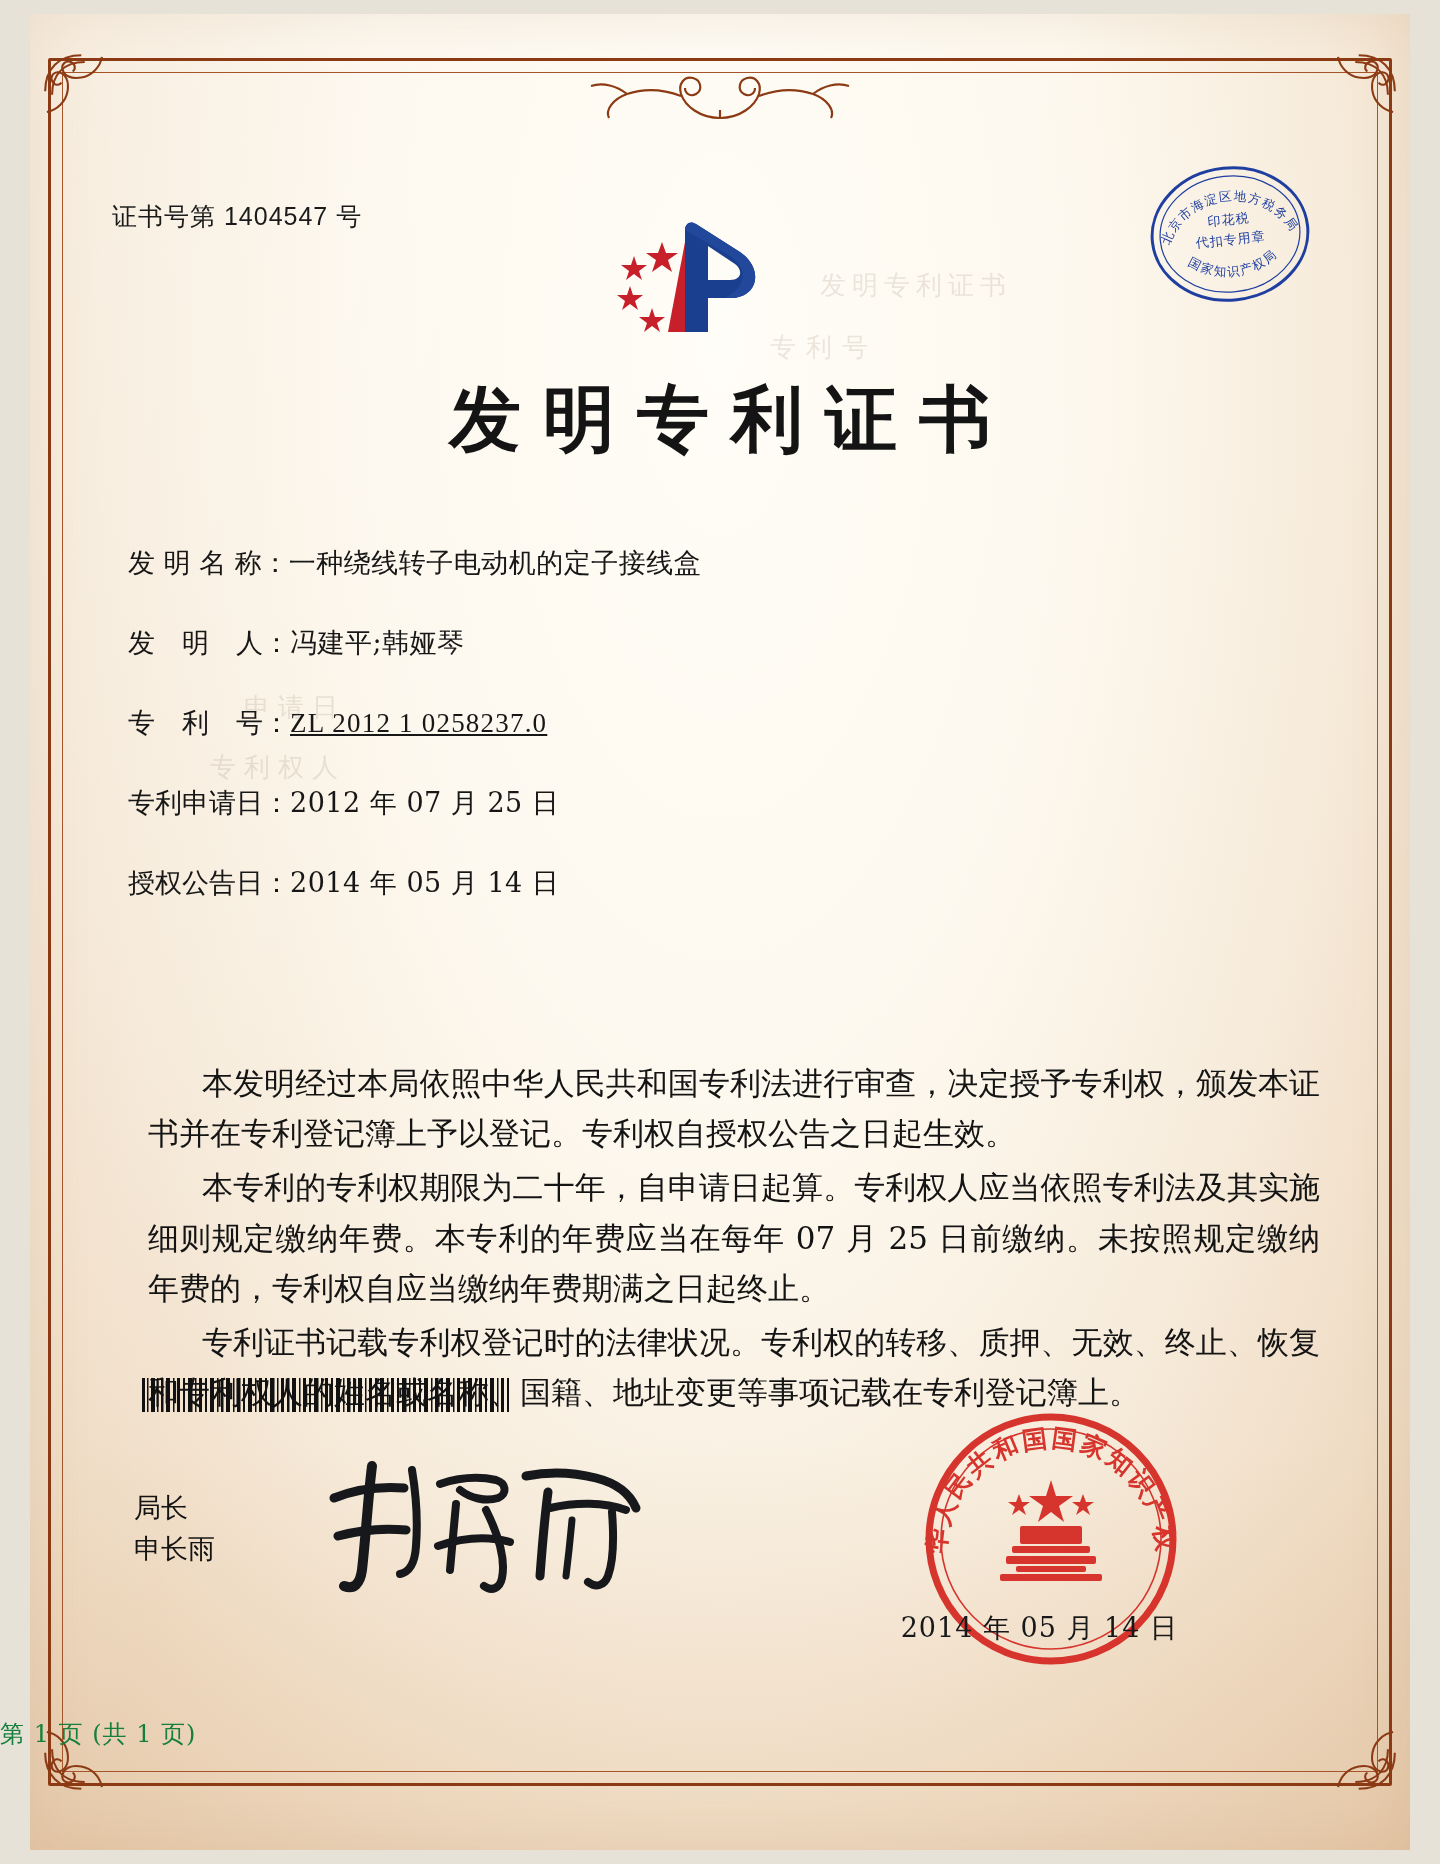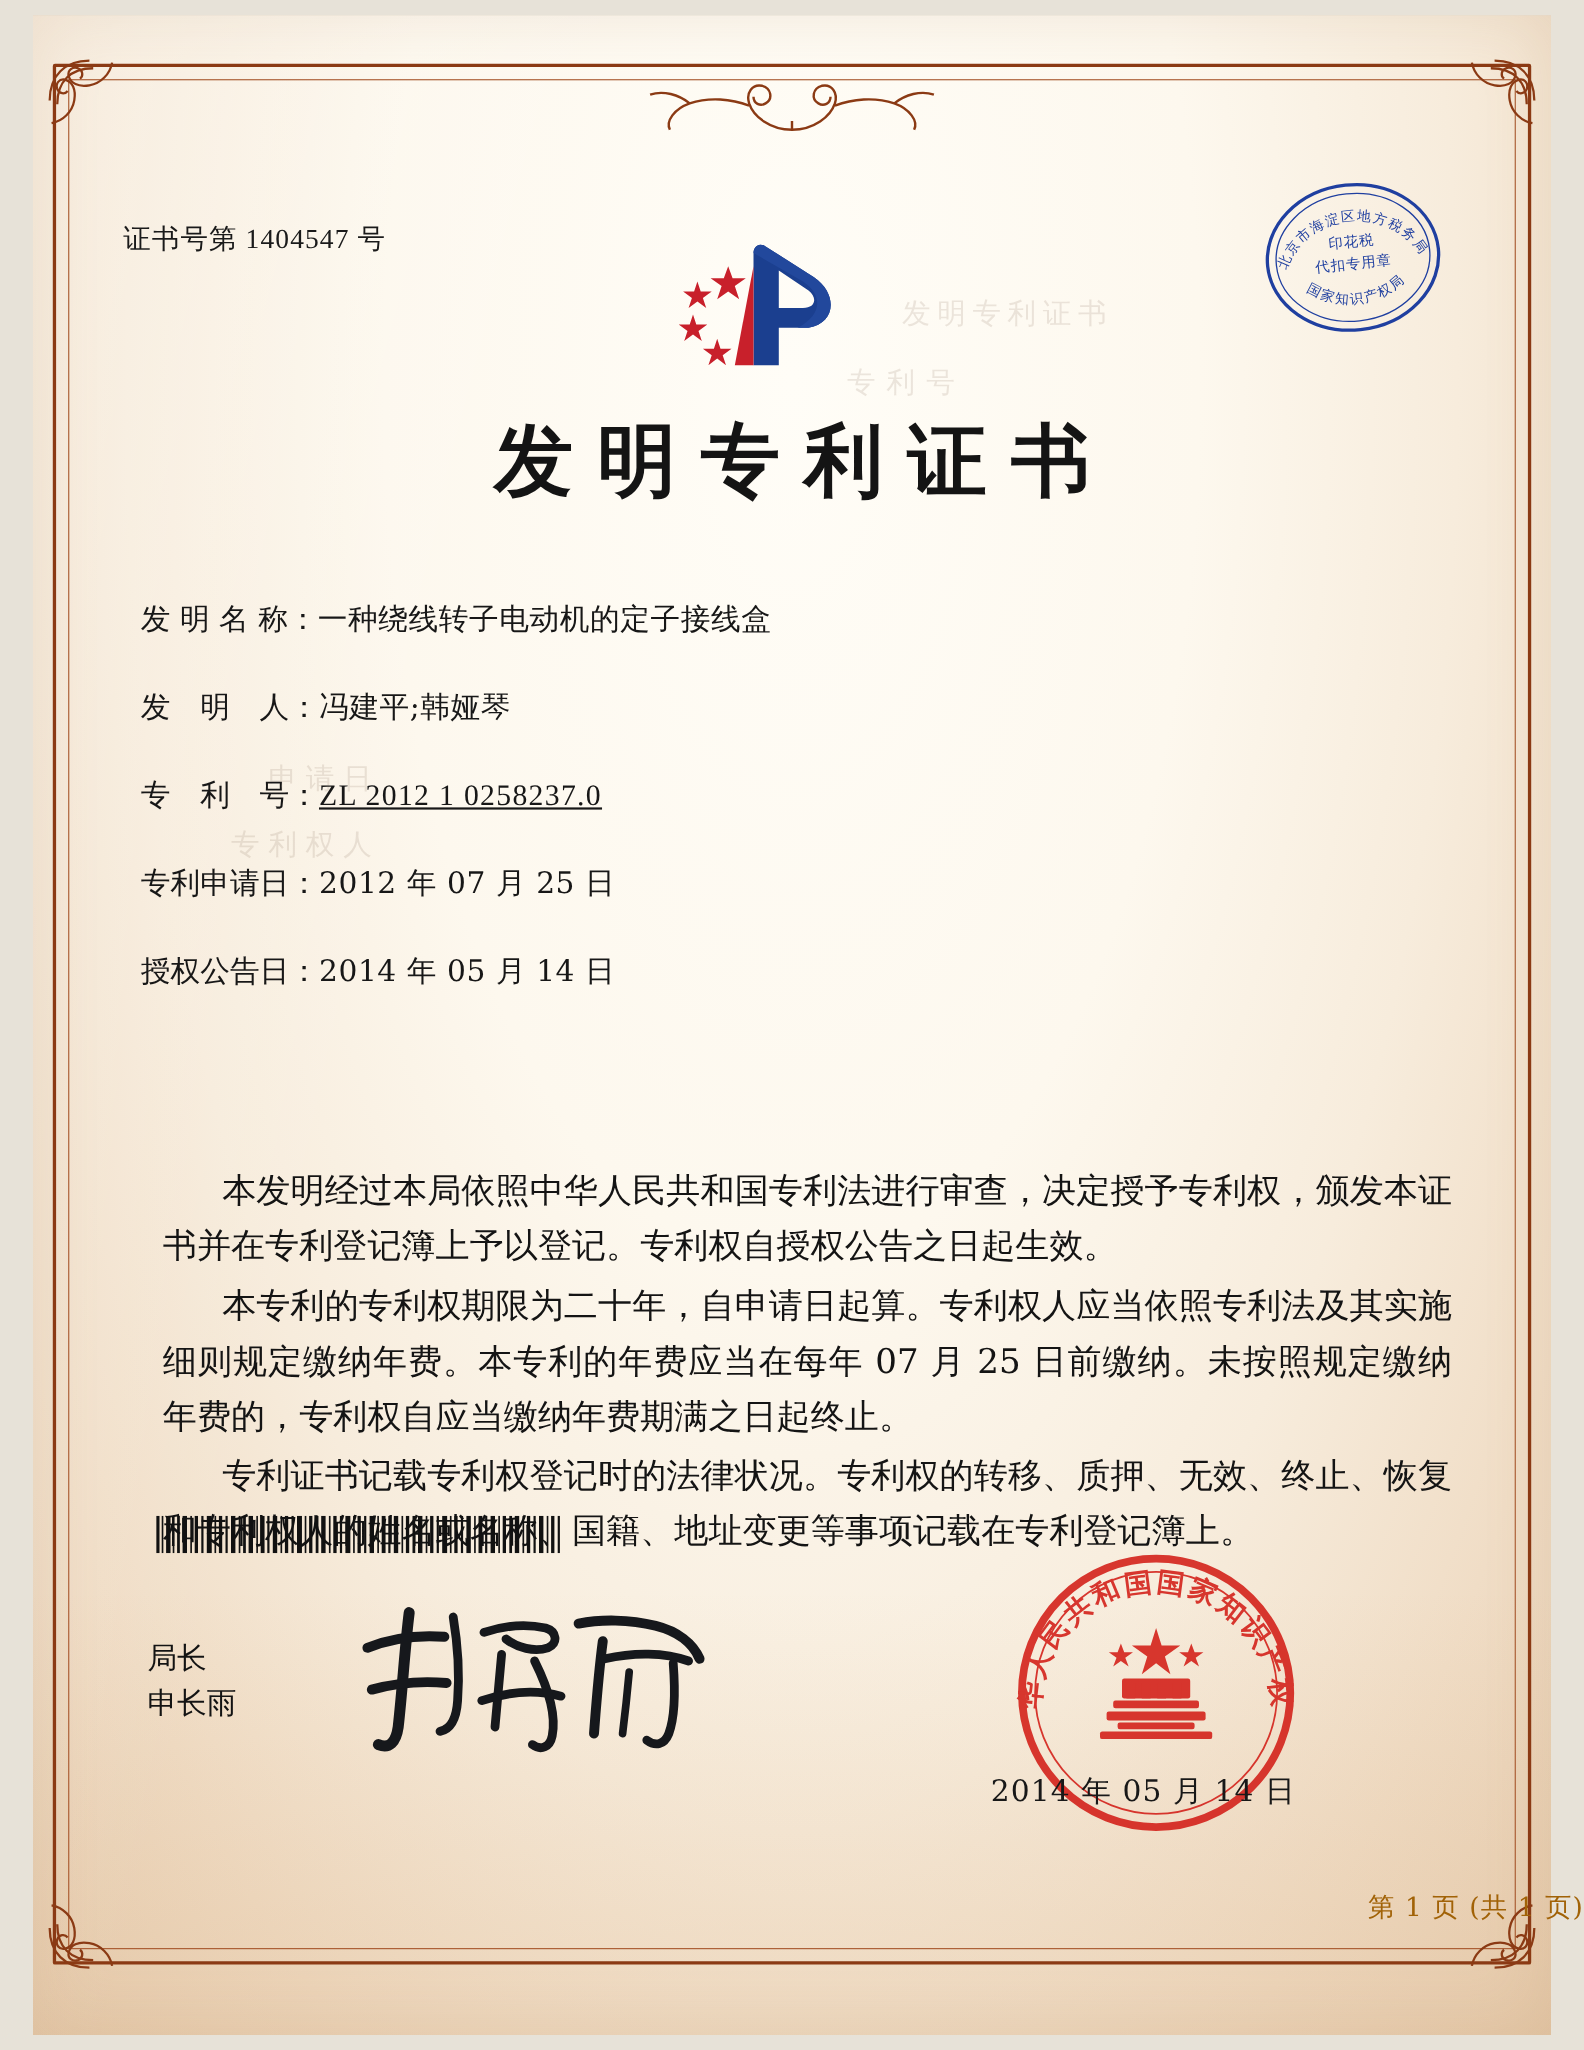--- a/index.html
+++ b/index.html
@@ -80,21 +80,21 @@
   .top-flourish svg { width: 100%; height: 100%; display: block; }
 
   
   .cert-no {
     position: absolute;
     left: 112px;
     top: 200px;
     font-size: 25px;
     color: #1a1a1a;
     letter-spacing: 1px;
-    font-family: Liberation Serif, serif;
+    font-family: Liberation Sans, sans-serif;
   }
 
   
   .logo {
     position: absolute;
     left: 590px;
     top: 212px;
     width: 215px;
     height: 130px;
   }
@@ -219,23 +219,23 @@
     color: #181818;
     font-family: "DejaVu Serif", serif;
     letter-spacing: 1px;
   }
 
   .page-footer {
     position: absolute;
     left: 0;
     right: 0;
     top: 1718px;
-    text-align: right;
+    text-align: left;
     font-size: 24px;
-    color: #a16207;
+    color: #15803d;
     font-family: "DejaVu Serif", serif;
     letter-spacing: 1px;
   }
 
   
   .ghost {
     position: absolute;
     color: rgba(120,95,70,0.14);
     font-size: 26px;
     font-family: "DejaVu Serif", serif;

